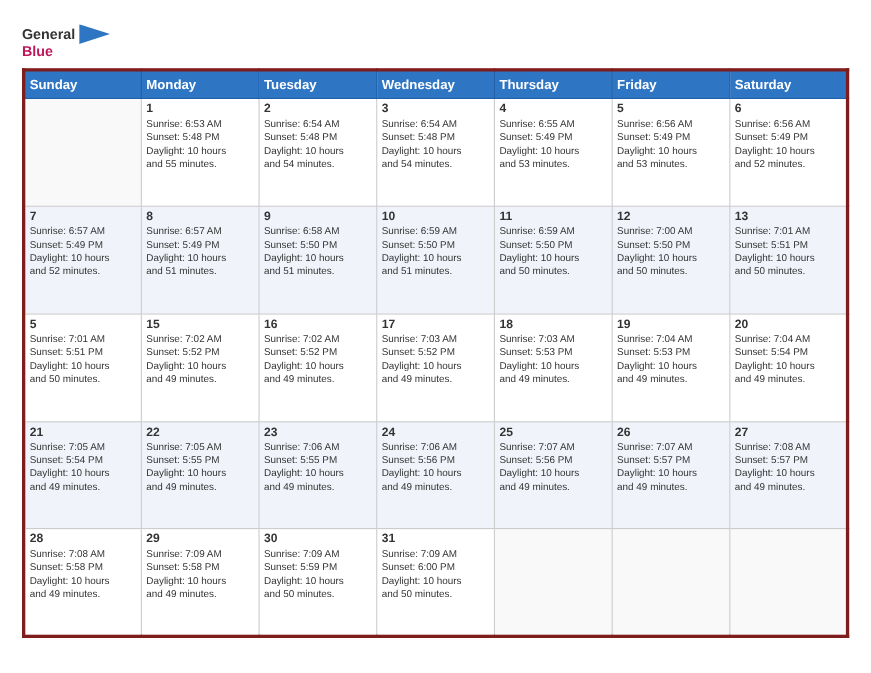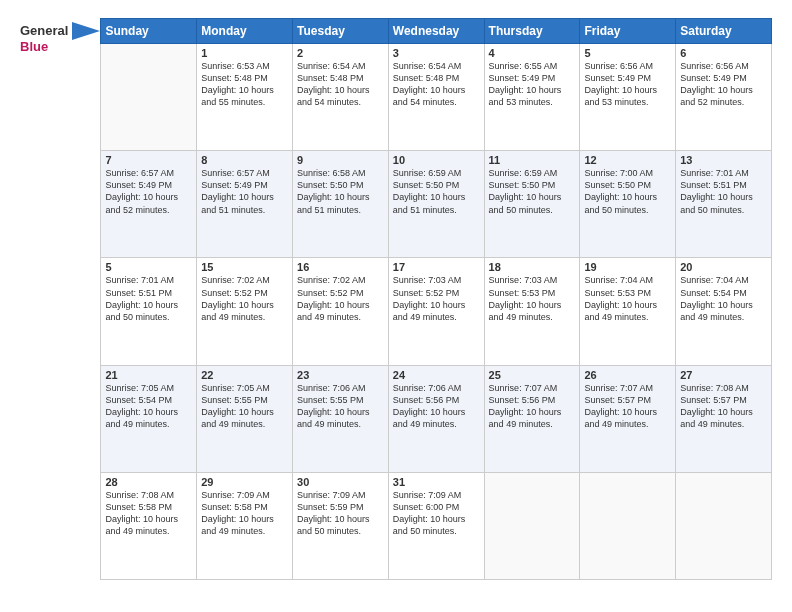--- a/index.html
+++ b/index.html
@@ -8,21 +8,21 @@
       background: #fff;
       width: 792px;
       height: 612px;
       overflow: hidden;
     }
     .page {
       width: 792px;
       height: 592px;
       padding: 18px 20px 12px 20px;
       display: flex;
-      flex-direction: row;
+      flex-direction: column;
       border-radius: 32px;
     }
     .header {
       display: flex;
       align-items: flex-start;
       justify-content: space-between;
       margin-bottom: 8px;
     }
     .logo {
       display: flex;
@@ -57,21 +57,21 @@
       color: #222;
       line-height: 1.1;
     }
     .location {
       font-size: 13px;
       color: #444;
       margin-top: 2px;
     }
     .calendar {
       flex: 1;
-      border: 1px solid #7f1d1d;
+      border: 3px solid #7f1d1d;
       border-collapse: collapse;
       width: 100%;
       table-layout: fixed;
     }
     .calendar th {
       background-color: #2e75c3;
       color: white;
       font-size: 12px;
       font-weight: bold;
       padding: 5px 4px;

